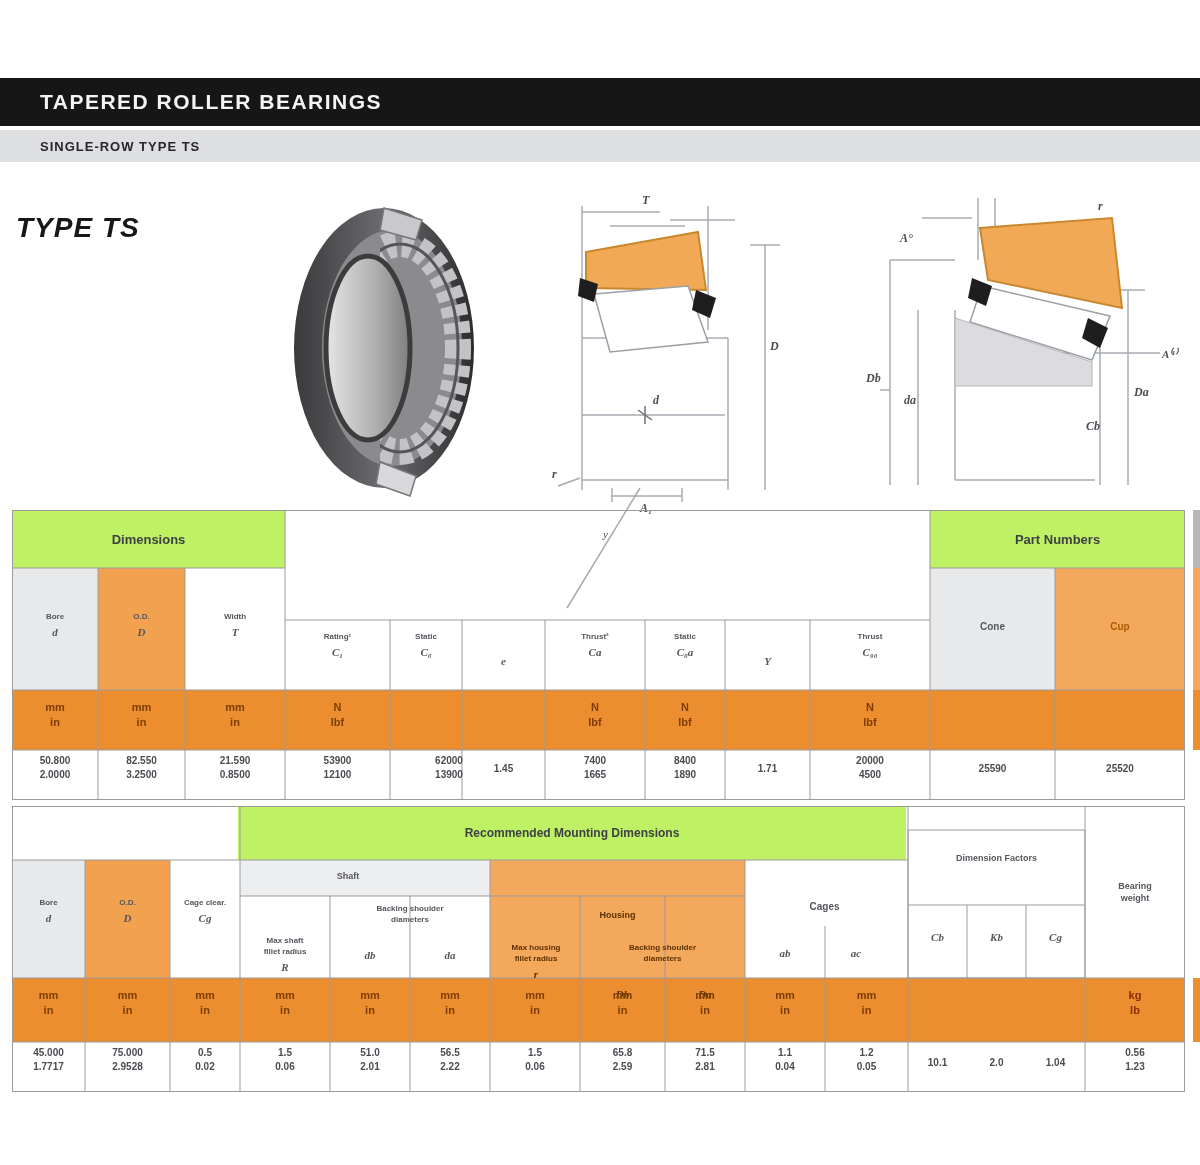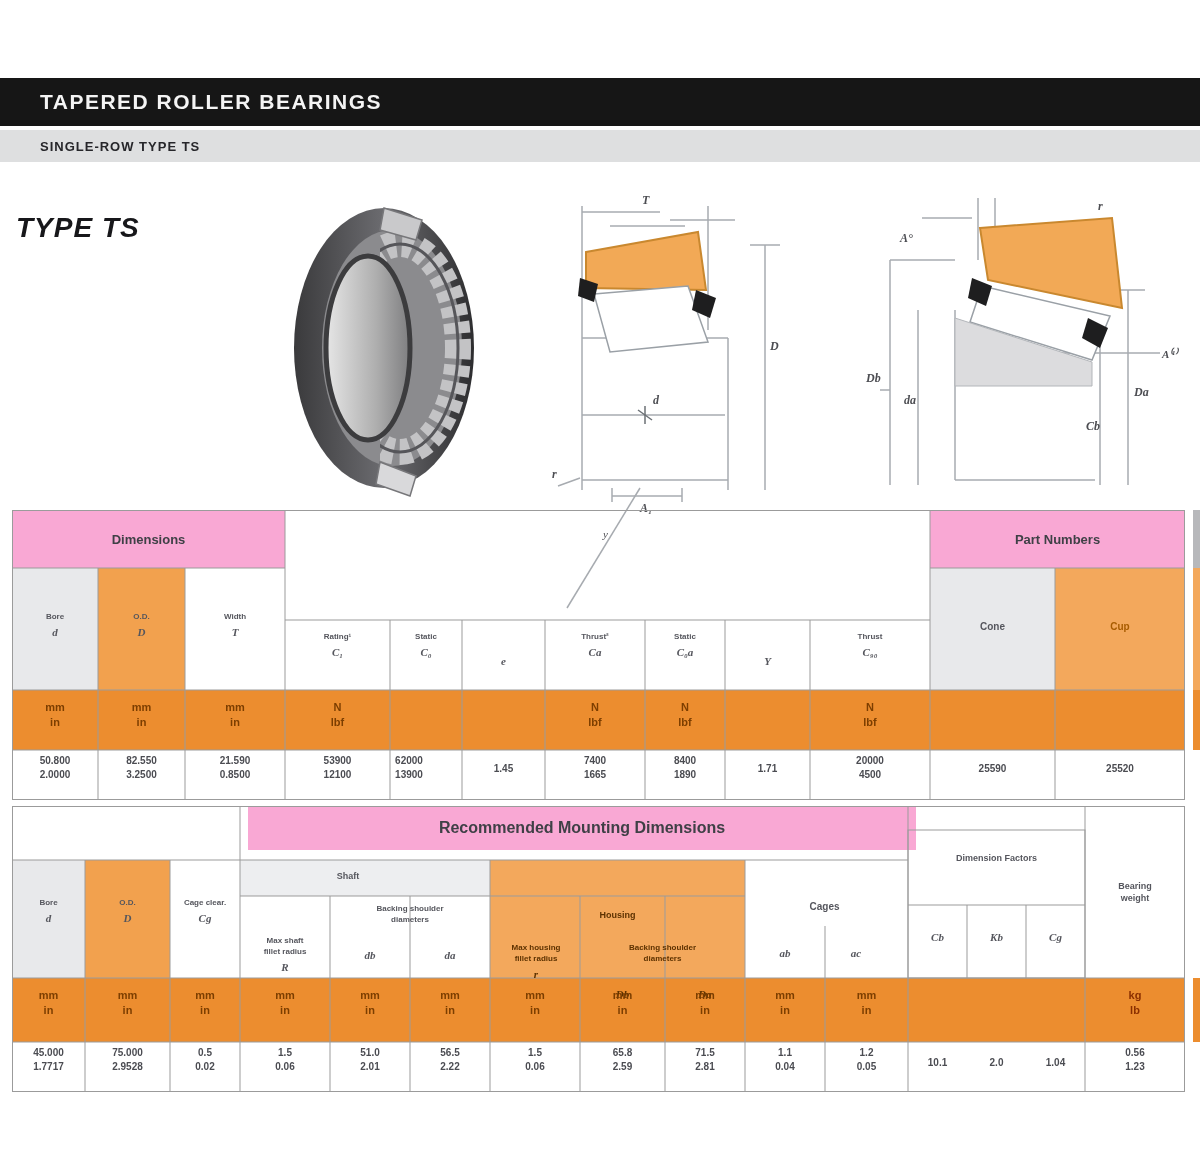--- a/index.html
+++ b/index.html
@@ -6,21 +6,21 @@
   #page{position:relative;width:1200px;height:1165px;background:#ffffff;overflow:hidden;
         font-family:"Liberation Sans", sans-serif;}
   .abs{position:absolute;}
   .bar-black{background:#161616;}
   .bar-gray{background:#dedfe0;}
   .title-bar{color:#f4f4f4;font-size:21px;font-weight:800;letter-spacing:1.5px;
              display:flex;align-items:center;padding-left:40px;font-style:normal;}
   .subtitle-bar{color:#26262a;font-size:13px;font-weight:700;letter-spacing:1px;
              display:flex;align-items:center;padding-left:40px;}
   .type-heading{font-size:28px;font-weight:800;font-style:italic;color:#17171a;letter-spacing:1px;}
-  .ghead{background:#f9a8d4;color:#3f4046;font-weight:700;font-size:13px;
+  .ghead{background:#bef264;color:#3f4046;font-weight:700;font-size:13px;
          display:flex;align-items:center;justify-content:center;}
   .chead{color:#55565d;font-size:8px;text-align:center;line-height:1.35;font-weight:700;}
   .sym{font-family:"Liberation Serif", serif;font-style:italic;font-size:11px;font-weight:700;margin-top:2px;}
   .unitcell{color:#7c3e00;font-size:11px;font-weight:700;text-align:center;line-height:1.4;}
   .datacell{color:#4b4c52;font-size:10px;font-weight:700;text-align:center;line-height:1.4;}
   .brown{color:#5d3200;margin-top:39px;}
   .cuptext{color:#a85c00;}
   svg text{font-family:"Liberation Serif", serif;}
 </style>
 </head>
@@ -257,21 +257,21 @@
       <div>3.2500</div>
     </div>
   <div class="abs datacell" style="left:185px;top:754px;width:100px">
     <div>21.590</div>
       <div>0.8500</div>
     </div>
   <div class="abs datacell" style="left:285px;top:754px;width:105px">
     <div>53900</div>
       <div>12100</div>
     </div>
-  <div class="abs datacell" style="left:373px;top:754px;width:72px">
+  <div class="abs datacell" style="left:413px;top:754px;width:72px">
     <div>62000</div>
       <div>13900</div>
     </div>
   <div class="abs datacell" style="left:462px;top:762px;width:83px">1.45</div>
   <div class="abs datacell" style="left:545px;top:754px;width:100px">
     <div>7400</div>
       <div>1665</div>
     </div>
   <div class="abs datacell" style="left:645px;top:754px;width:80px">
     <div>8400</div>
@@ -285,21 +285,21 @@
   <div class="abs datacell" style="left:930px;top:762px;width:125px">25590</div>
   <div class="abs datacell" style="left:1055px;top:762px;width:130px">25520</div>
 
   <div class="abs" style="left:12px;top:860px;width:73px;height:118px;background:#e8e9eb"></div>
   <div class="abs" style="left:85px;top:860px;width:85px;height:118px;background:#f2a14e"></div>
   <div class="abs" style="left:240px;top:860px;width:250px;height:36px;background:#edeef0"></div>
   <div class="abs" style="left:490px;top:860px;width:255px;height:118px;background:#f3a85c"></div>
   <div class="abs" style="left:12px;top:978px;width:1173px;height:64px;background:#ec8d2f"></div>
   <div class="abs" style="left:1193px;top:978px;width:7px;height:64px;background:#ec8d2f"></div>
 
-  <div class="abs ghead" style="left:248px;top:806px;width:668px;height:44px;font-size:16px">Recommended Mounting Dimensions</div>
+  <div class="abs ghead" style="left:238px;top:806px;width:668px;height:54px;font-size:12px">Recommended Mounting Dimensions</div>
 
   <svg class="abs" style="left:12px;top:806px" width="1174" height="287" viewBox="0 0 1174 287">
     <g stroke="#9b9b9b" stroke-width="1" fill="none">
       <rect x="0.5" y="0.5" width="1172" height="285"></rect>
       <line x1="73" y1="54" x2="73" y2="286"></line>
       <line x1="158" y1="54" x2="158" y2="286"></line>
       <line x1="228" y1="0" x2="228" y2="286"></line>
       <line x1="318" y1="90" x2="318" y2="286"></line>
       <line x1="398" y1="90" x2="398" y2="286"></line>
       <line x1="478" y1="54" x2="478" y2="286"></line>

